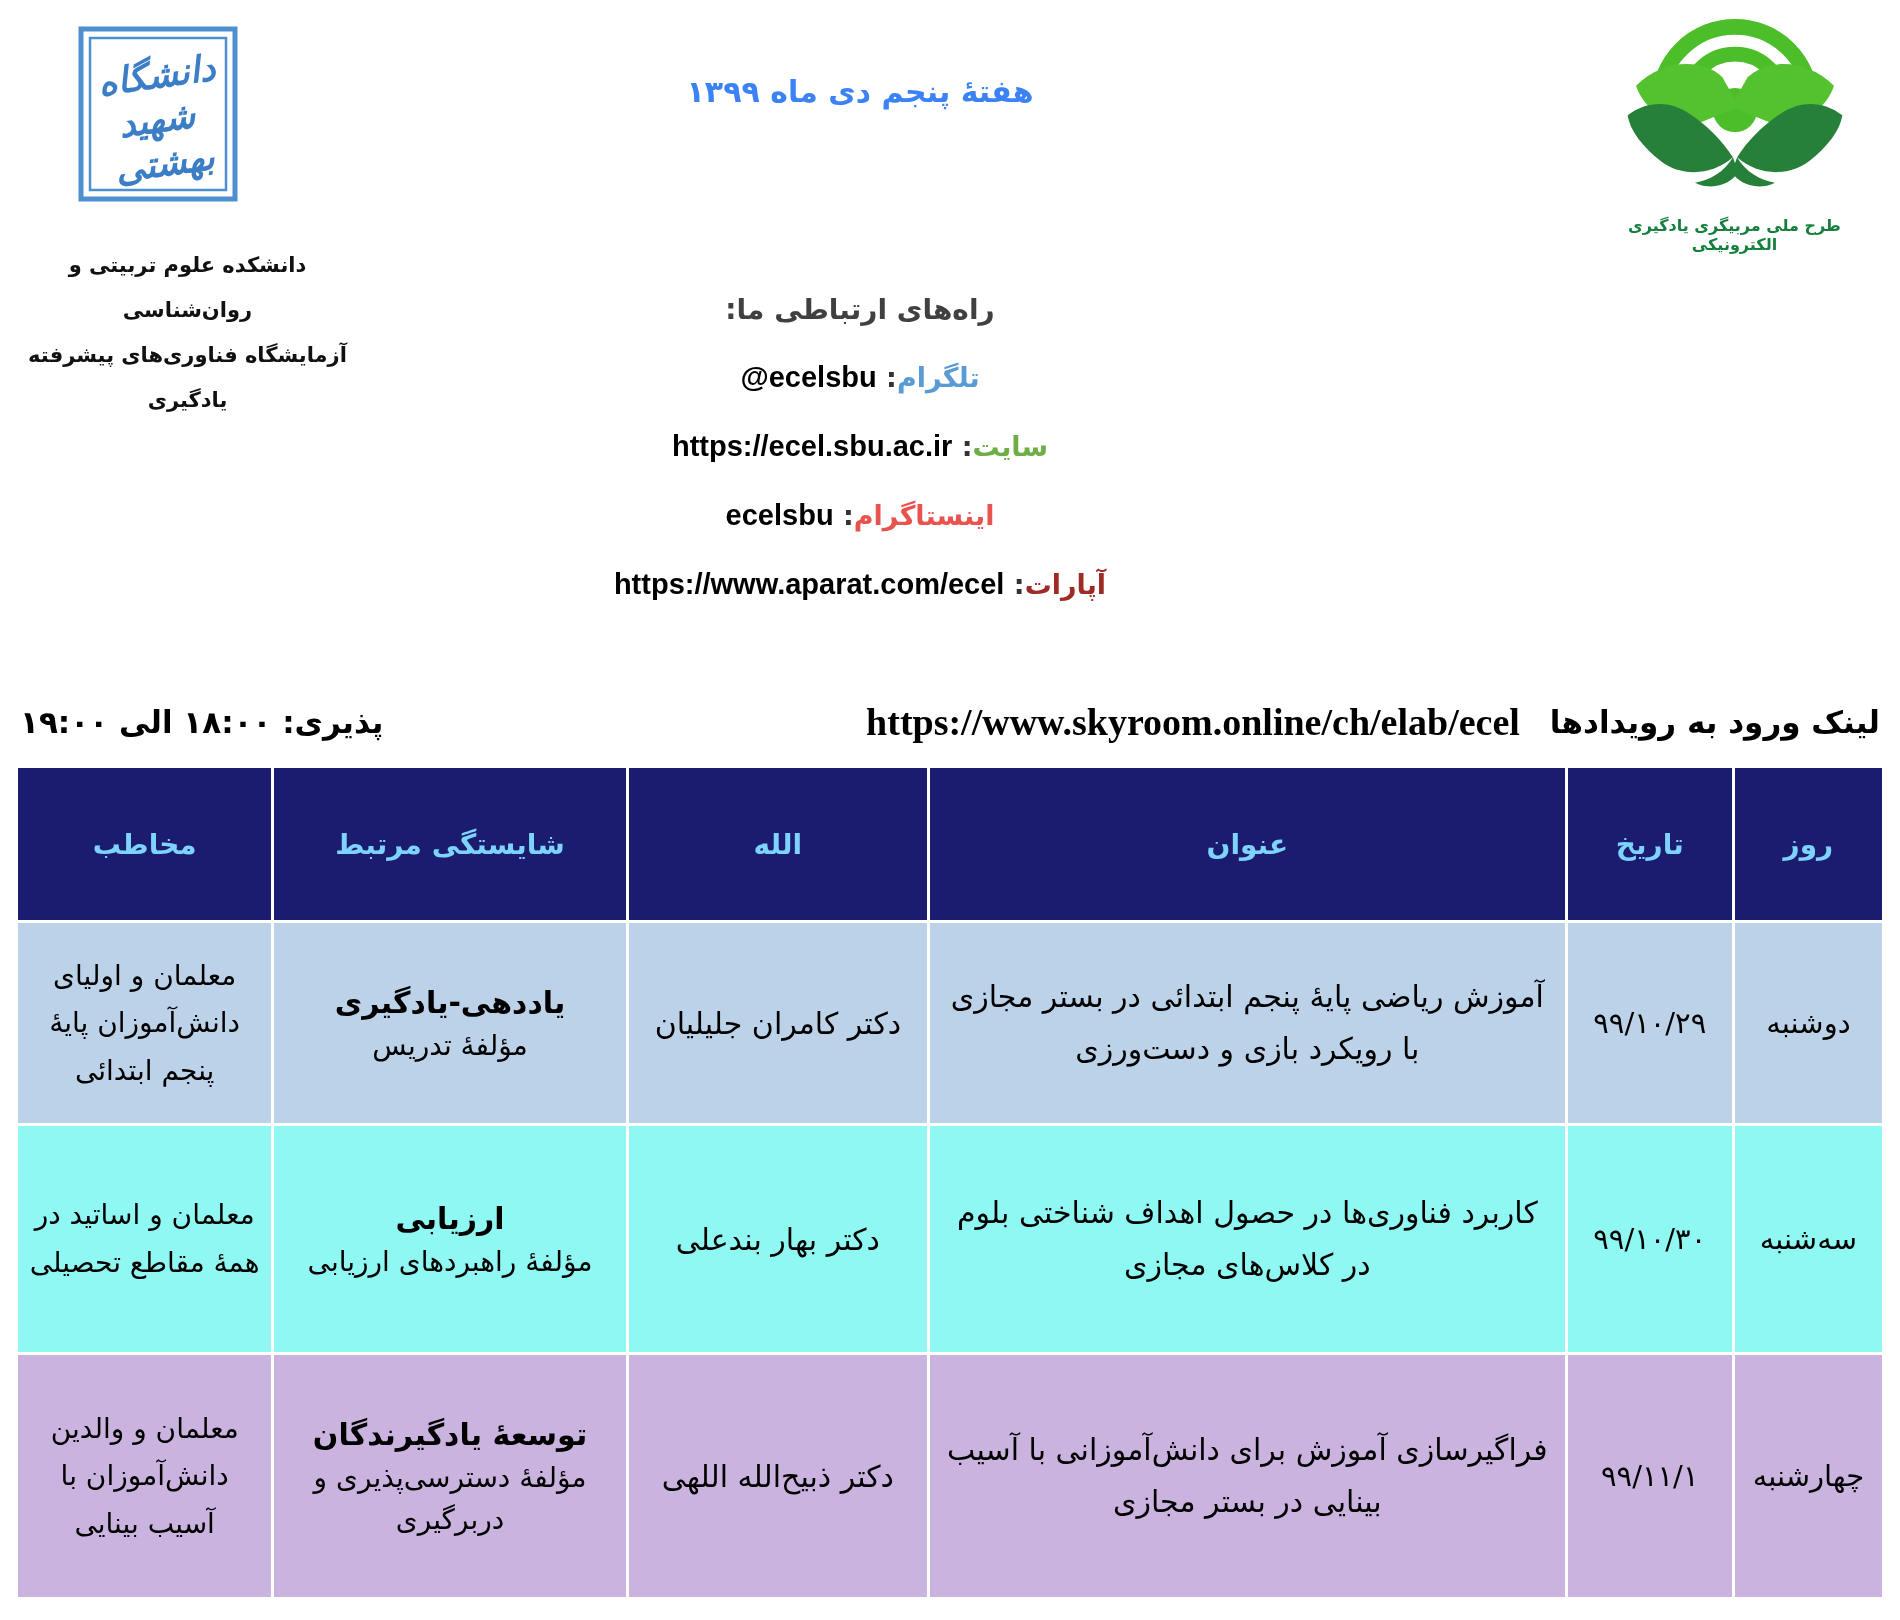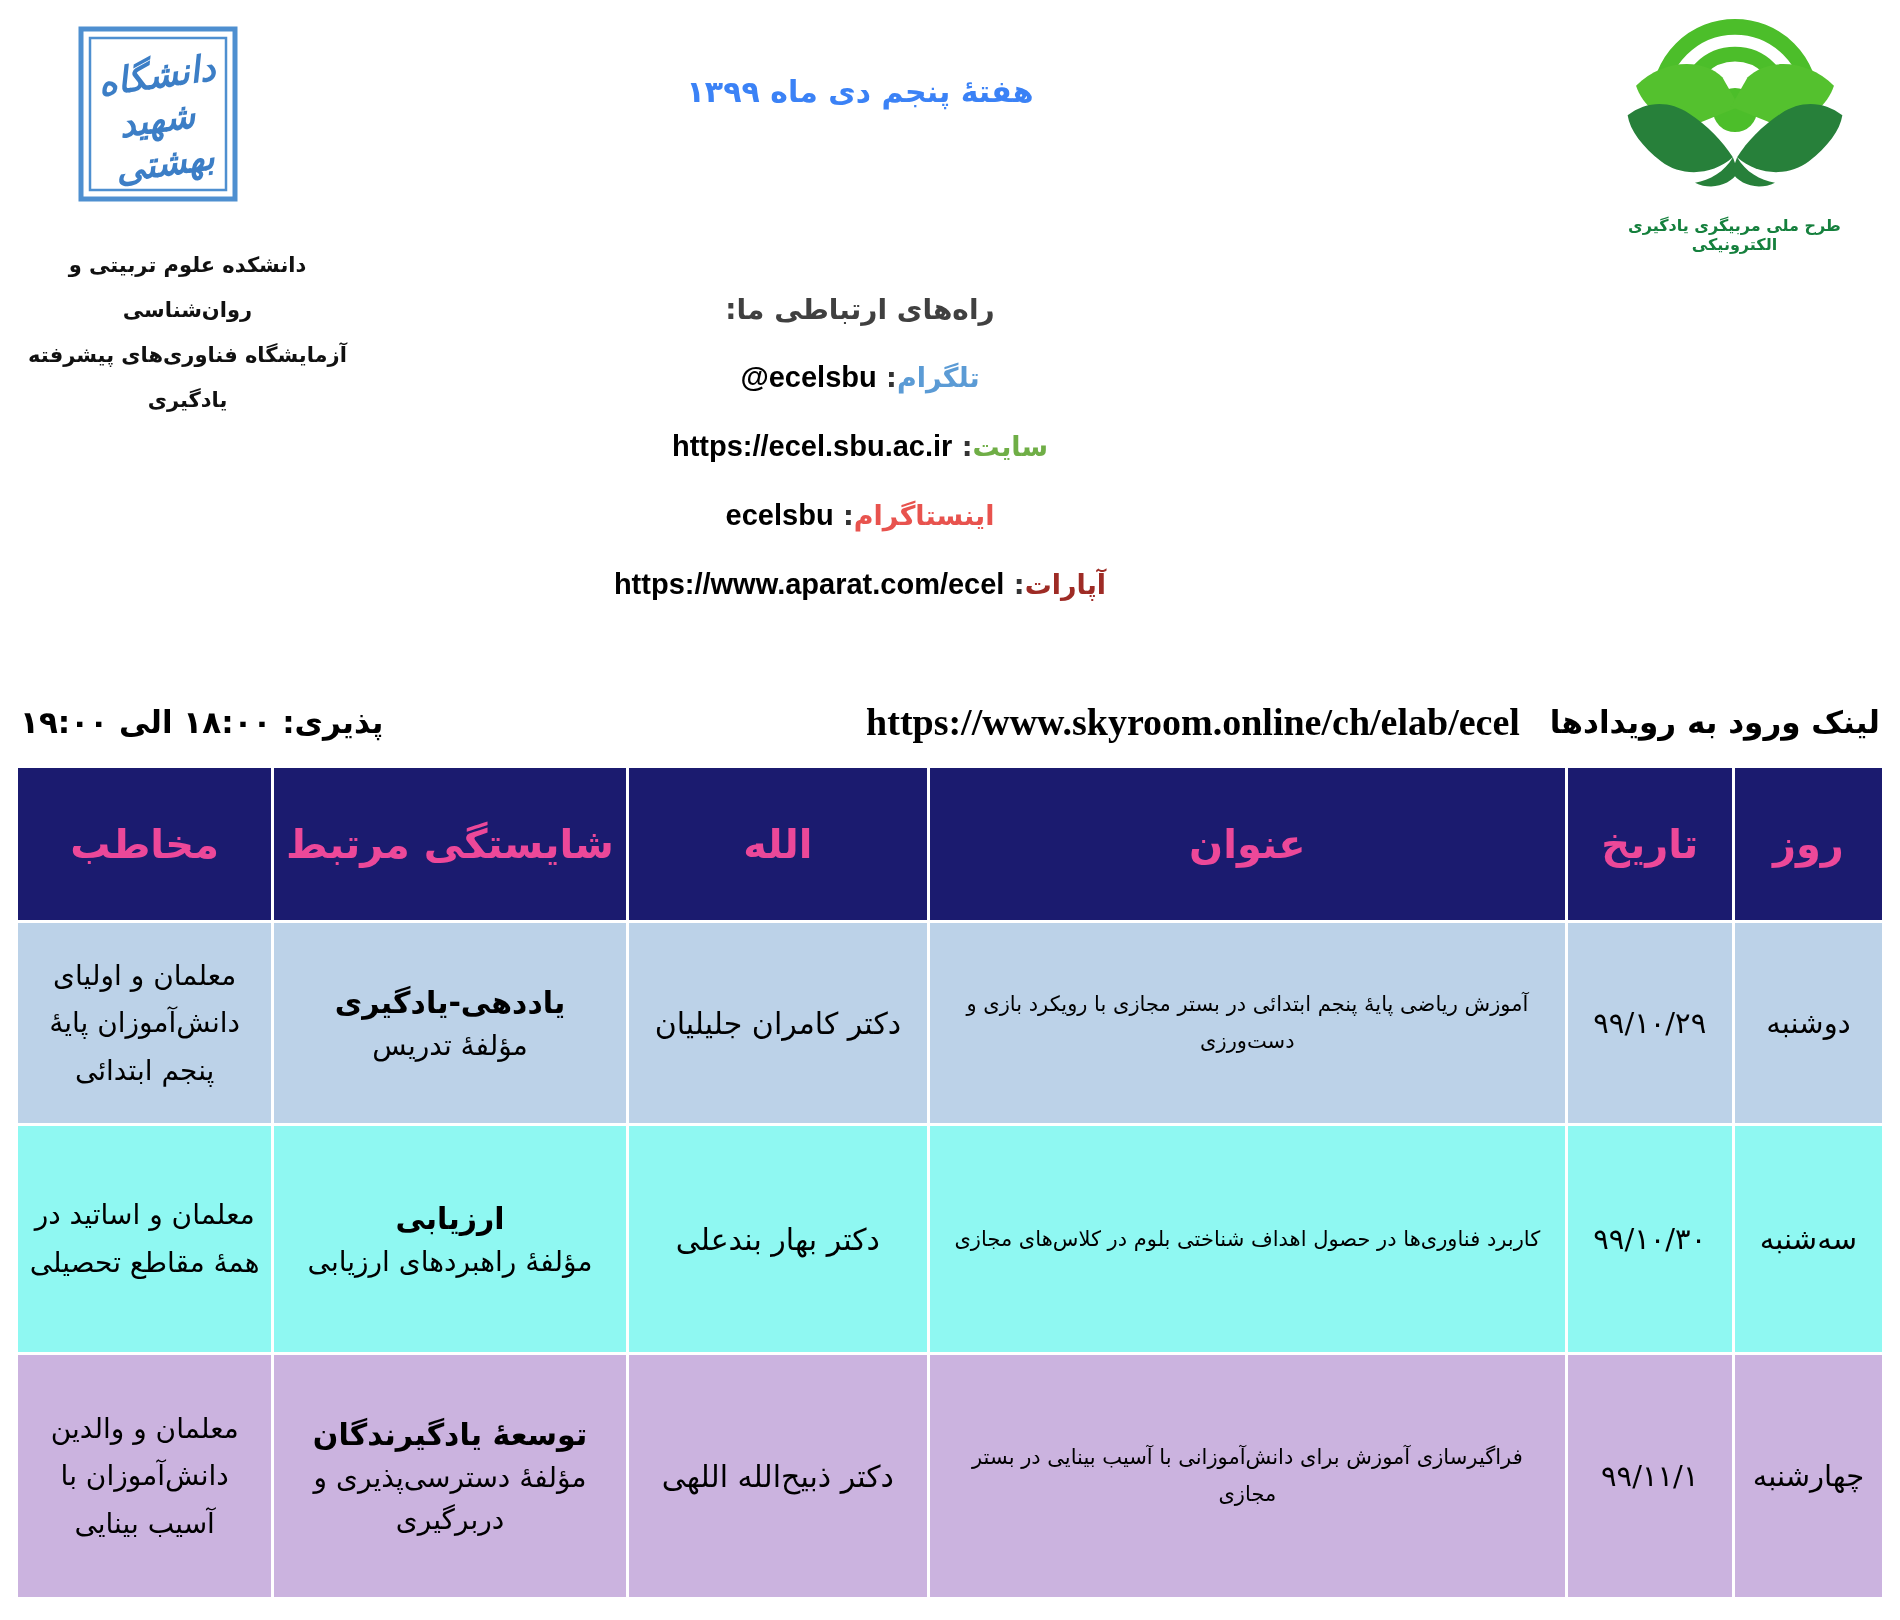--- a/index.html
+++ b/index.html
@@ -33,29 +33,29 @@
               display:flex; direction:ltr; justify-content:space-between; align-items:center; }
   .time-text { font-size:31px; font-weight:bold; direction:rtl; }
   .link-group { display:flex; align-items:center; gap:30px; }
   .event-url { direction:ltr; unicode-bidi:isolate; font-family:"Liberation Serif", serif;
                font-weight:bold; font-size:38px; color:#000; }
   .link-label { font-size:31px; font-weight:bold; direction:rtl; }
   
   .schedule-wrap { position:absolute; left:15px; top:765px; width:1870px; }
   table.schedule { width:100%; border-collapse:collapse; direction:rtl; table-layout:fixed; }
   table.schedule th, table.schedule td { border:3px solid #ffffff; text-align:center; vertical-align:middle; padding:4px 10px; }
-  table.schedule th { background:#1B1B6F; color:#ec4899; font-size:40px; font-weight:bold; height:155px; }
+  table.schedule th { background:#1B1B6F; color:#7dd3fc; font-size:28px; font-weight:bold; height:155px; }
   tr.row-1 td { background:#BCD2E8; }
   tr.row-2 td { background:#8FF8F2; }
   tr.row-3 td { background:#CBB3DF; }
   tr.row-1 { height:203px; }
   tr.row-2 { height:229px; }
   tr.row-3 { height:245px; }
   td.cell-day, td.cell-date { font-size:29px; }
-  td.cell-title { font-size:21px; line-height:1.75; }
+  td.cell-title { font-size:30px; line-height:1.75; }
   td.cell-teacher { font-size:30px; }
   td.cell-comp .comp-main { display:block; font-size:30px; font-weight:bold; line-height:1.5; }
   td.cell-comp .comp-sub  { display:block; font-size:28px; line-height:1.5; }
   td.cell-aud { font-size:28px; line-height:1.7; }
 </style>
 </head>
 <body>
 
 <div class="uni-logo-wrap">
   <svg viewBox="0 0 160 176" width="160" height="176">

